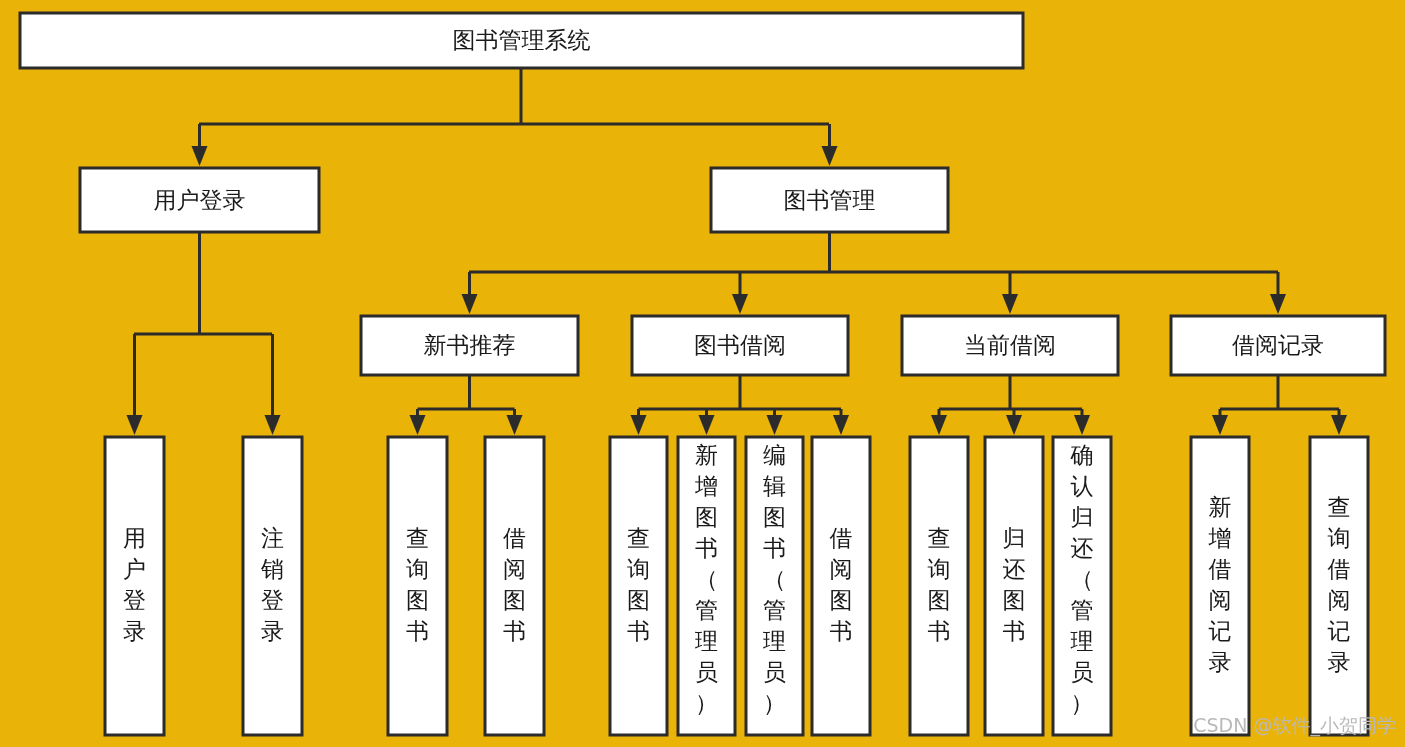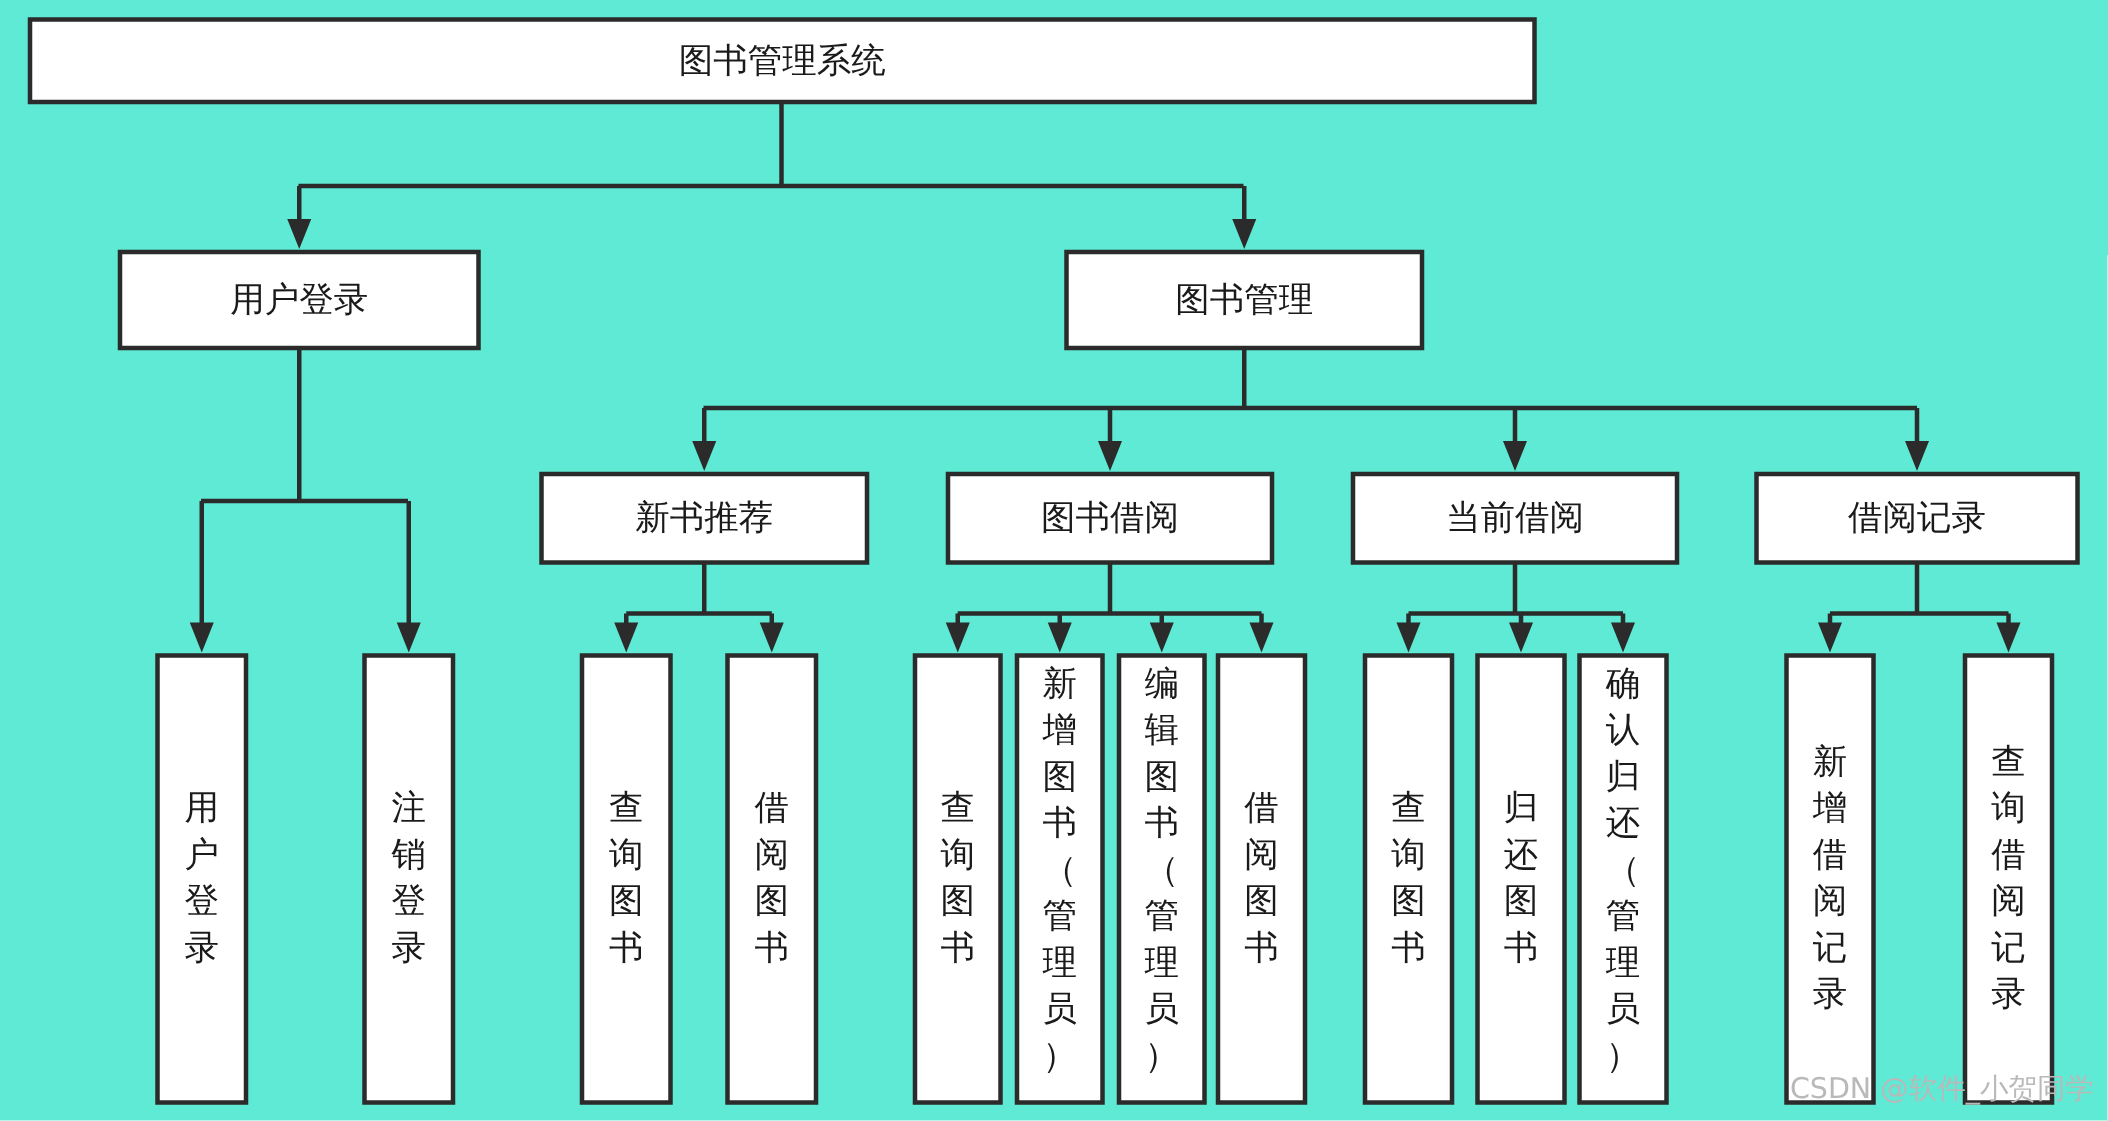--- a/index.html
+++ b/index.html
@@ -11,21 +11,21 @@
   body {
     width: 1405px;
     height: 747px;
     overflow: hidden;
     font-family: "DejaVu Sans", "Liberation Sans", sans-serif;
   }
   #diagram-root {
     position: relative;
     width: 1405px;
     height: 747px;
-    background: #5eead4;
+    background: #eab308;
   }
   svg#tree-svg {
     position: absolute;
     left: 0;
     top: 0;
     width: 1405px;
     height: 747px;
   }
   .node-box {
     fill: #ffffff;

